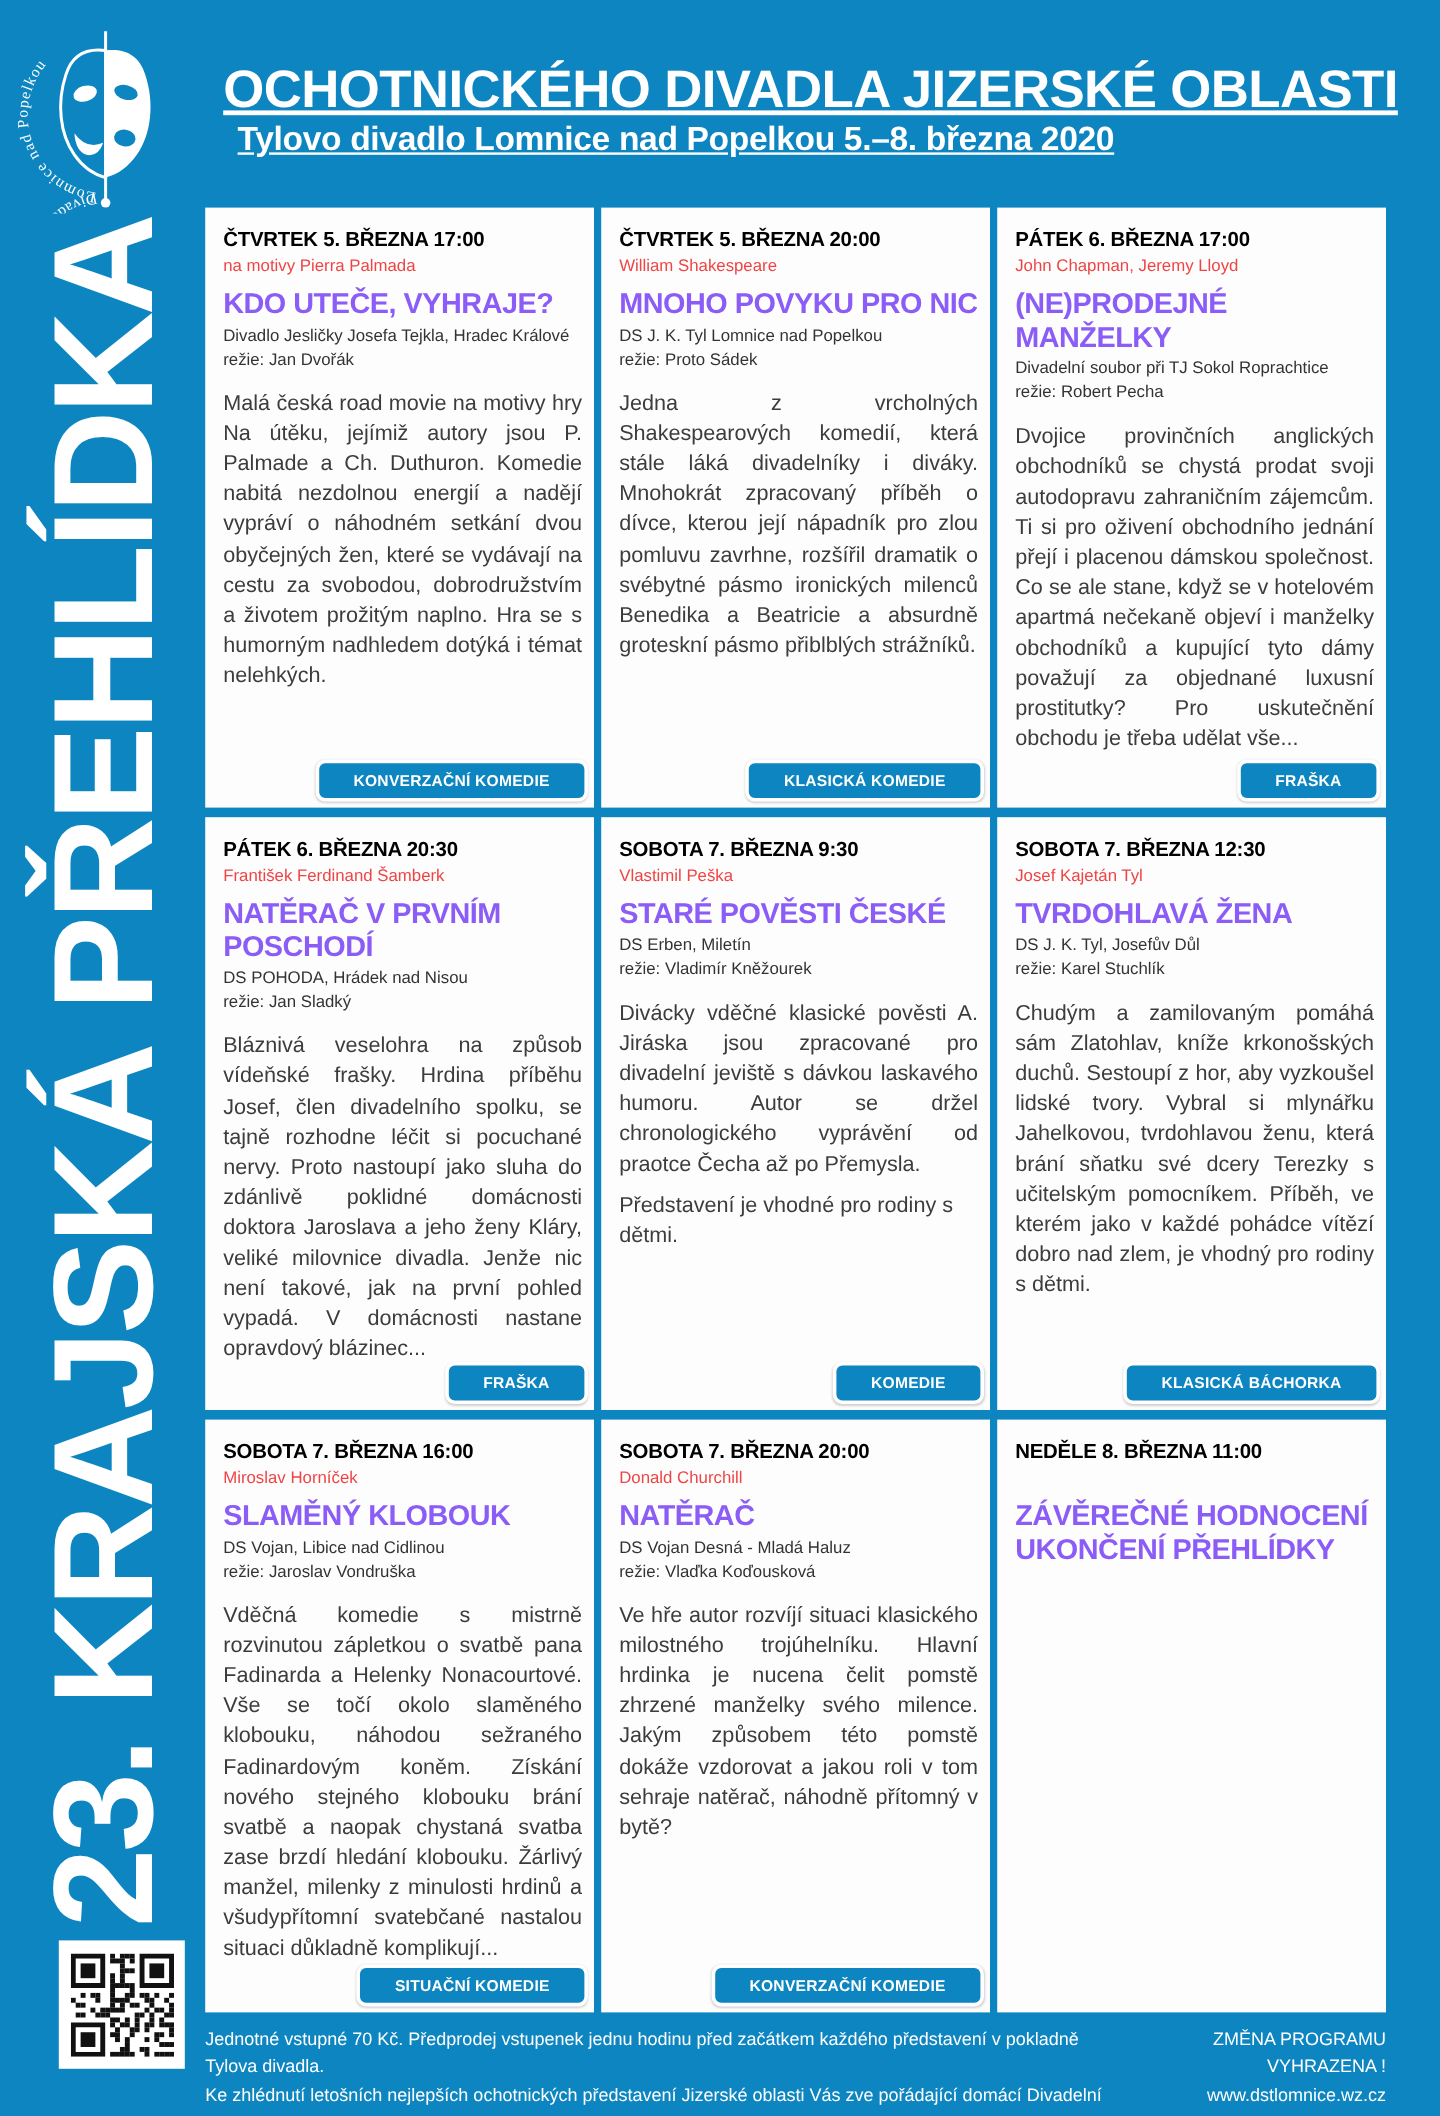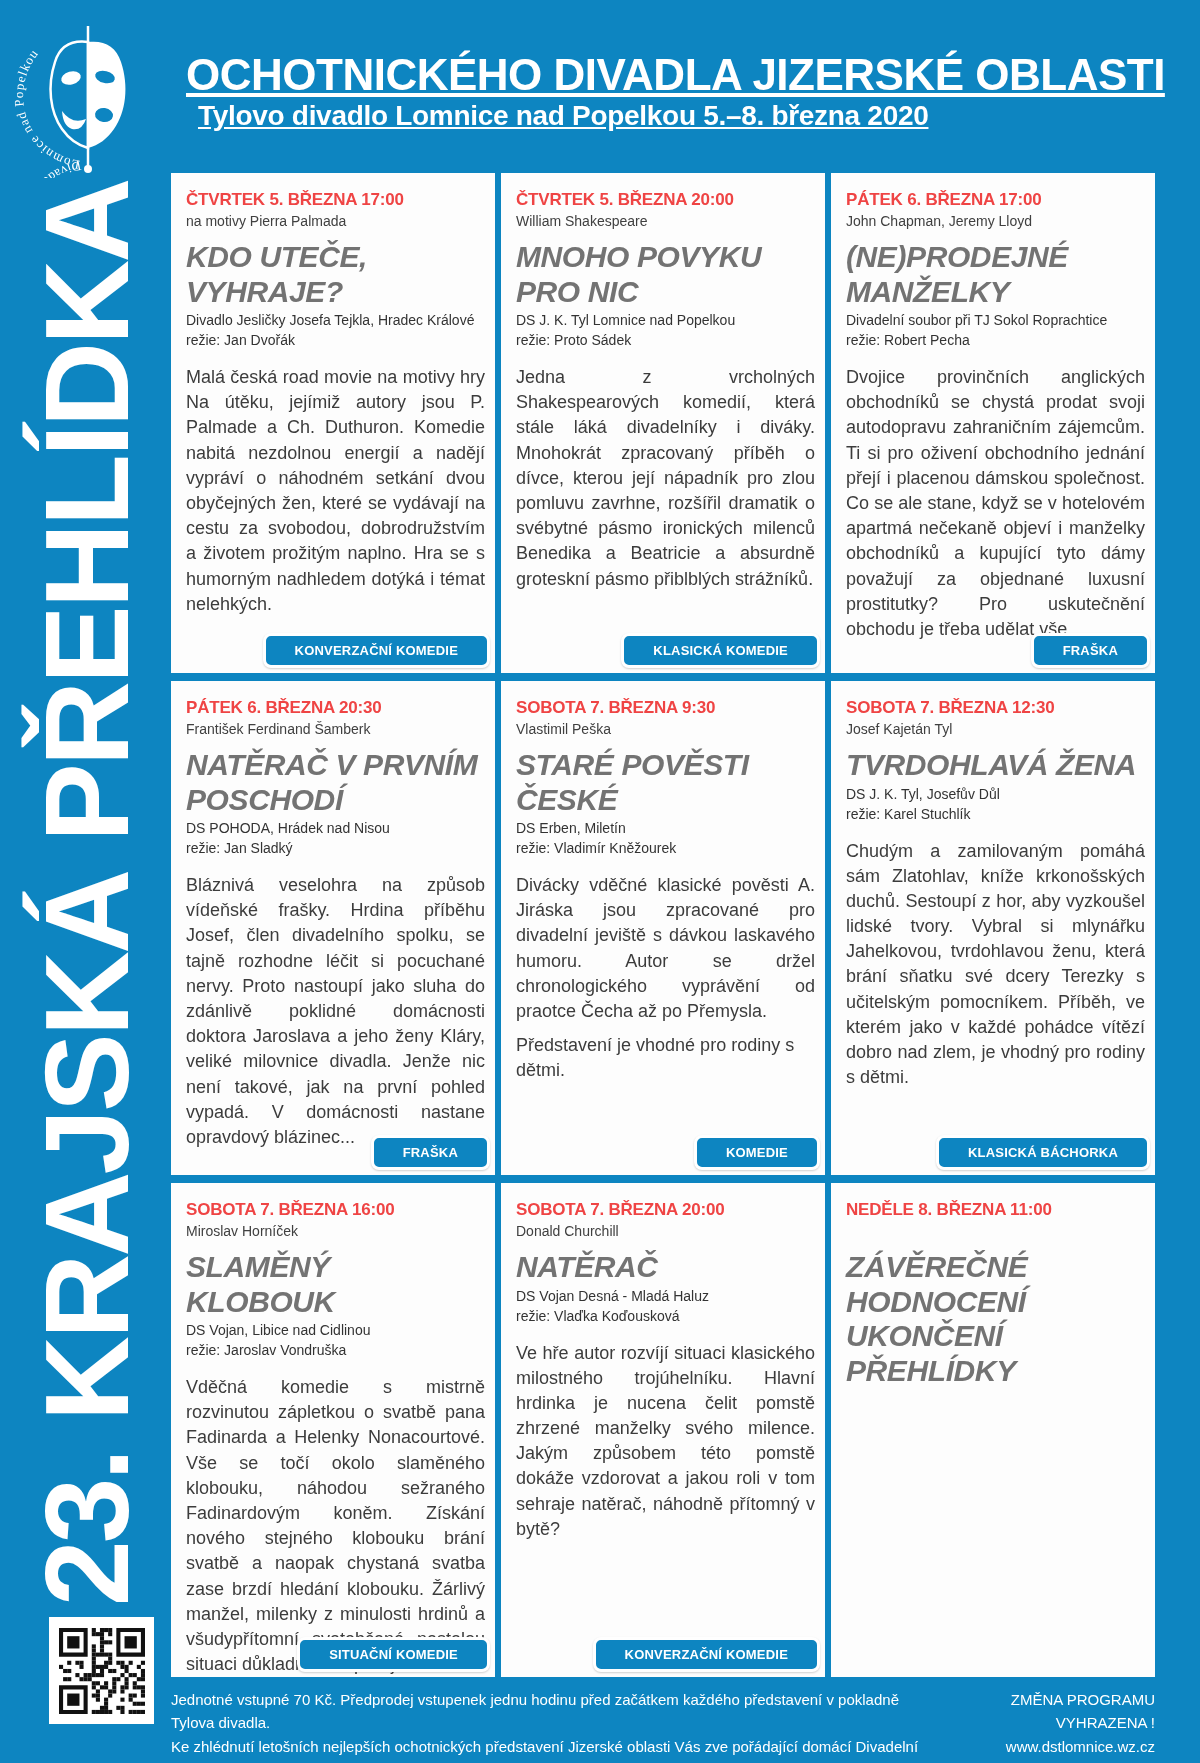--- a/index.html
+++ b/index.html
@@ -17,23 +17,23 @@
     transform-origin:0 0;transform:rotate(-90deg);
     color:#fff;font-weight:bold;font-size:118px;letter-spacing:-3px;line-height:138px;white-space:nowrap;}
   .qr-box{position:absolute;left:49px;top:1617px;width:105px;height:107px;background:#fff;
     display:flex;align-items:center;justify-content:center;}
   .qr-box svg{display:block;}
 
   
   .grid{position:absolute;left:171px;top:173px;width:984px;display:grid;
         grid-template-columns:324px 324px 324px;grid-template-rows:500px 494px 494px;gap:8px 6px;}
   .card{position:relative;background:#fdfdfd;box-sizing:border-box;padding:17px 10px 0 15px;}
-  .card .date{font-size:17px;font-weight:bold;color:#ef4444;letter-spacing:-0.2px;}
-  .card .author{font-size:14px;color:#404040;margin-top:3px;min-height:18px;}
-  .card .title{margin:9px 0 3px;font-size:30px;font-weight:bold;color:#737373;line-height:1.15;letter-spacing:-0.4px;font-style:italic;}
+  .card .date{font-size:17px;font-weight:bold;color:#000000;letter-spacing:-0.2px;}
+  .card .author{font-size:14px;color:#ef4444;margin-top:3px;min-height:18px;}
+  .card .title{margin:9px 0 3px;font-size:24px;font-weight:bold;color:#8b5cf6;line-height:1.15;letter-spacing:-0.4px;}
   .card .ensemble{font-size:14px;color:#333;min-height:18px;}
   .card .director{font-size:14px;color:#333;margin-top:2px;min-height:18px;}
   .card .desc{margin:15px 0 0;font-size:18px;color:#3c3c3c;line-height:1.4;text-align:justify;}
   .card .desc.second{margin-top:9px;text-align:left;}
   .card .desc:empty{display:none;}
   .tag{position:absolute;right:5px;bottom:5px;background:#0d85c1;color:#ffffff;font-size:13px;font-weight:bold;
        letter-spacing:0.2px;padding:7px 29px;border:3px solid #fff;border-radius:8px;white-space:nowrap;
        box-shadow:0 1px 2px rgba(0,0,0,0.18);}
   .tag:empty{display:none;}
 

